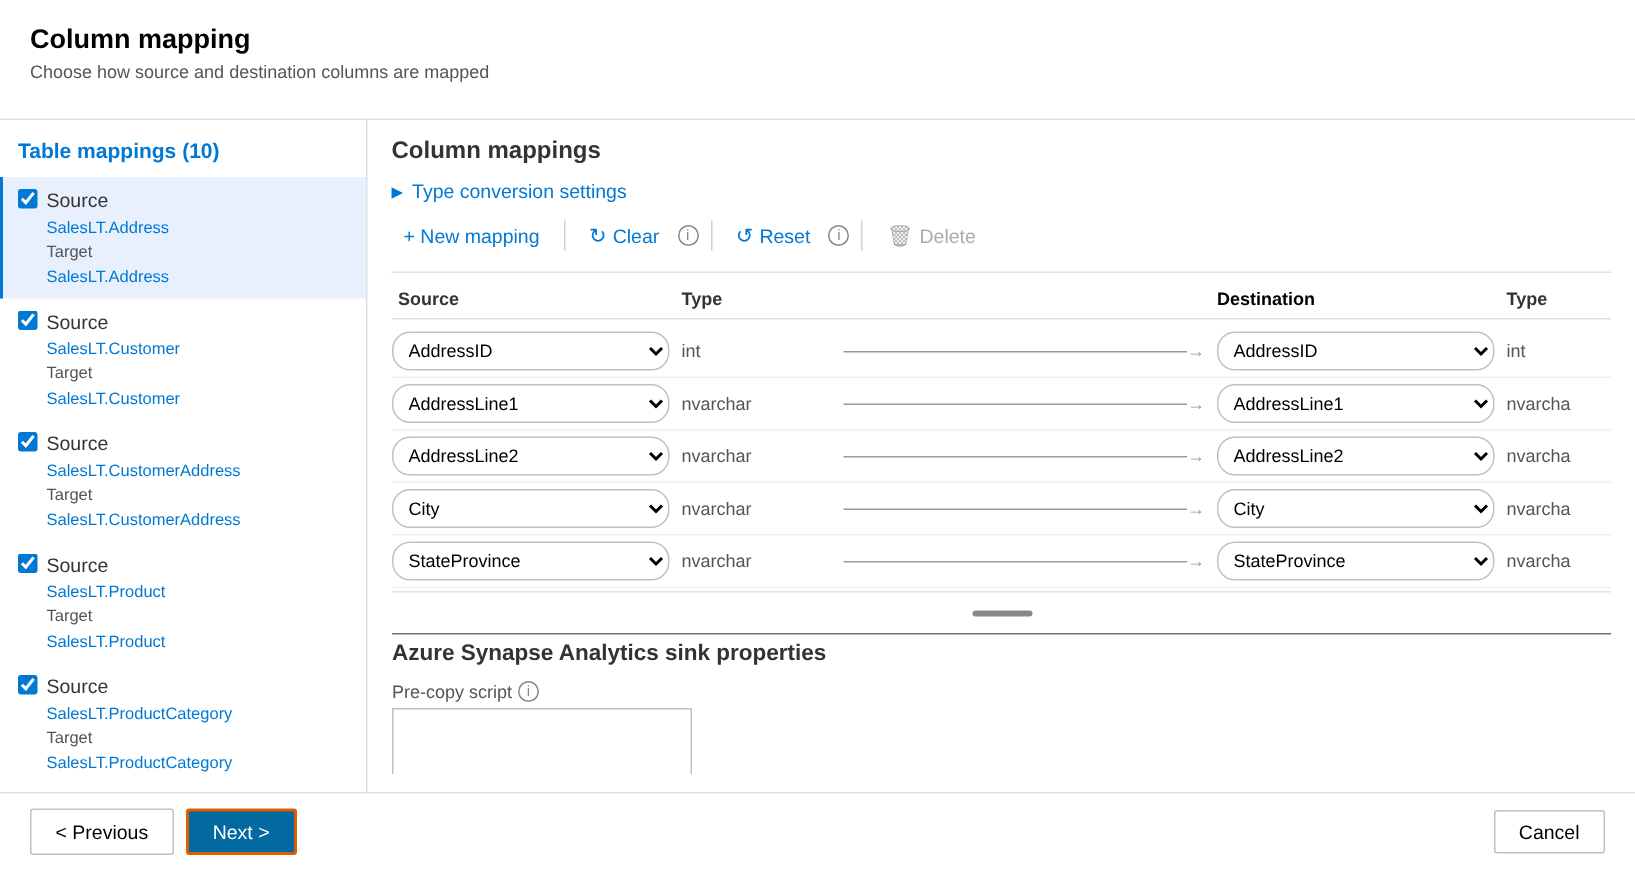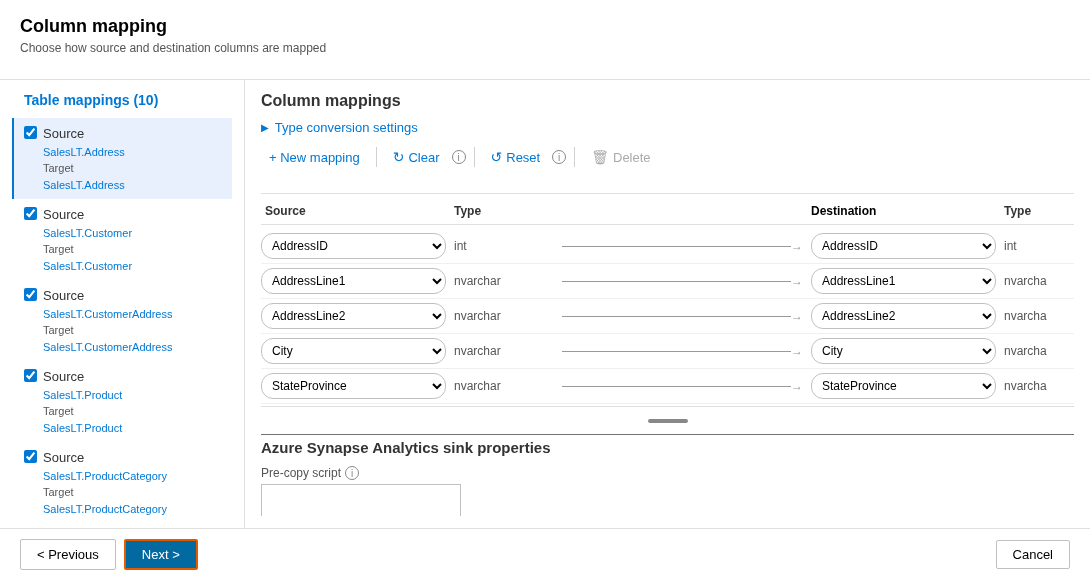--- a/index.html
+++ b/index.html
@@ -7,40 +7,40 @@
     
     .main-container { display: flex; flex-direction: column; height: 580px; }
     
     .header { padding: 16px 20px 24px 20px; border-bottom: 1px solid #e0e0e0; }
     .header-title { font-size: 18px; font-weight: 600; color: #000; margin-bottom: 4px; }
     .header-subtitle { font-size: 12px; color: #555; }
     
     .content-area { display: flex; flex: 1; overflow: hidden; }
     
     
-    .left-panel { width: 245px; border-right: 1px solid #e0e0e0; padding: 12px 12px; overflow-y: auto; flex-shrink: 0; }
+    .left-panel { width: 245px; border-right: 1px solid #e0e0e0; padding: 12px 0; overflow-y: auto; flex-shrink: 0; }
     .left-panel-title { padding: 0 12px 10px 12px; font-size: 14px; font-weight: 600; color: #0078d4; }
     
     .table-mapping-item { padding: 6px 12px; cursor: pointer; }
     .table-mapping-item.selected { background: #e8f0fe; border-left: 2px solid #0078d4; padding-left: 10px; }
     .table-mapping-item label { display: flex; align-items: flex-start; gap: 6px; }
     .table-mapping-item input[type="checkbox"] { margin-top: 2px; accent-color: #0078d4; flex-shrink: 0; }
     .mapping-info { line-height: 1.5; }
     .mapping-label { font-size: 13px; font-weight: 500; }
     .mapping-sublabel { font-size: 11px; color: #0078d4; }
     .mapping-sublabel2 { font-size: 11px; color: #555; }
     
     
     .right-panel { flex: 1; padding: 12px 16px; overflow: hidden; display: flex; flex-direction: column; }
     .right-panel-title { font-size: 16px; font-weight: 600; margin-bottom: 10px; }
     
     .type-conversion { display: flex; align-items: center; gap: 6px; margin-bottom: 10px; color: #0078d4; cursor: pointer; font-size: 13px; }
     .chevron-right { font-size: 10px; }
     
-    .toolbar { display: flex; align-items: center; gap: 4px; margin-bottom: 10px; border-bottom: 1px solid #e0e0e0; padding-bottom: 24px; }
+    .toolbar { display: flex; align-items: center; gap: 4px; margin-bottom: 10px; border-bottom: 1px solid #e0e0e0; padding-bottom: 12px; }
     .toolbar-btn { display: flex; align-items: center; gap: 4px; padding: 4px 8px; background: none; border: none; cursor: pointer; color: #0078d4; font-size: 13px; }
     .toolbar-btn.disabled { color: #aaa; cursor: default; }
     .toolbar-separator { width: 1px; height: 20px; background: #d0d0d0; margin: 0 4px; }
     
     .mapping-row { display: flex; align-items: center; padding: 4px 0; border-bottom: 1px solid #f0f0f0; gap: 8px; }
     .mapping-source-col { width: 185px; flex-shrink: 0; }
     .mapping-type-col { width: 100px; flex-shrink: 0; font-size: 12px; color: #555; }
     .mapping-dest-col { width: 185px; flex-shrink: 0; }
     .mapping-dest-type-col { width: 70px; flex-shrink: 0; font-size: 12px; color: #555; }
     

